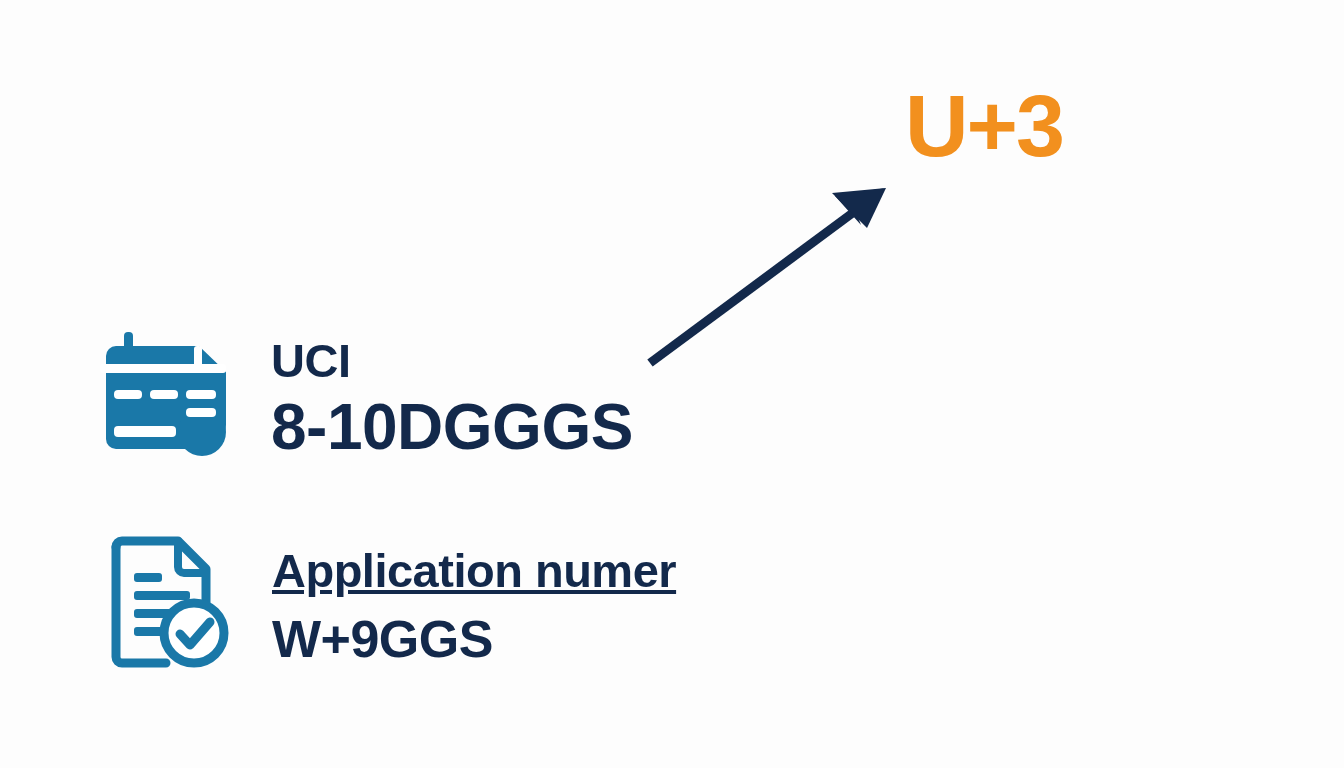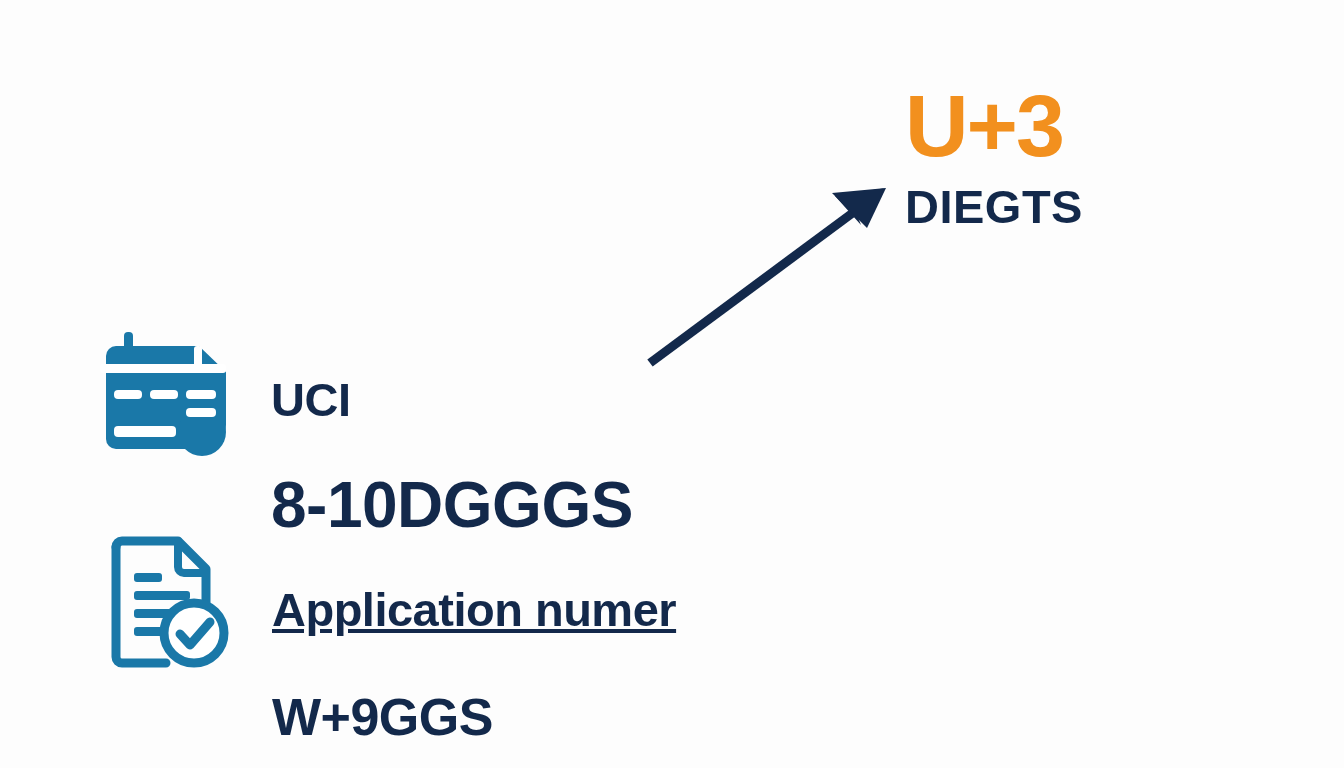--- a/index.html
+++ b/index.html
@@ -49,21 +49,20 @@
     justify-content: center;
   }
   #row-uci .label-block { padding-top: 10px; margin-left: 28px; }
   #row-app .label-block { padding-top: 12px; margin-left: 28px; }
 
   .lbl-line {
     color: #13294b;
     font-weight: 700;
     letter-spacing: -0.5px;
     white-space: nowrap;
-    margin-top: 39px;
   }
   #row-uci .lbl-title { font-size: 47px; line-height: 66px; }
   #row-uci .lbl-value { font-size: 64px; line-height: 66px; }
   #row-app .lbl-title { font-size: 47px; line-height: 68px; text-decoration: underline; }
   #row-app .lbl-value { font-size: 52px; line-height: 68px; }
 
   
   #callout {
     position: absolute;
     left: 905px;
@@ -164,16 +163,15 @@
       </svg>
     </div>
     <div class="label-block">
       <div class="lbl-line lbl-title">Application numer</div>
       <div class="lbl-line lbl-value">W+9GGS</div>
     </div>
   </div>
 
   <div id="callout">
     <div id="callout-primary">U+3</div>
-    <div id="callout-secondary">DIEGTS</div>
   </div>
 
 </div>
 
 </body></html>

